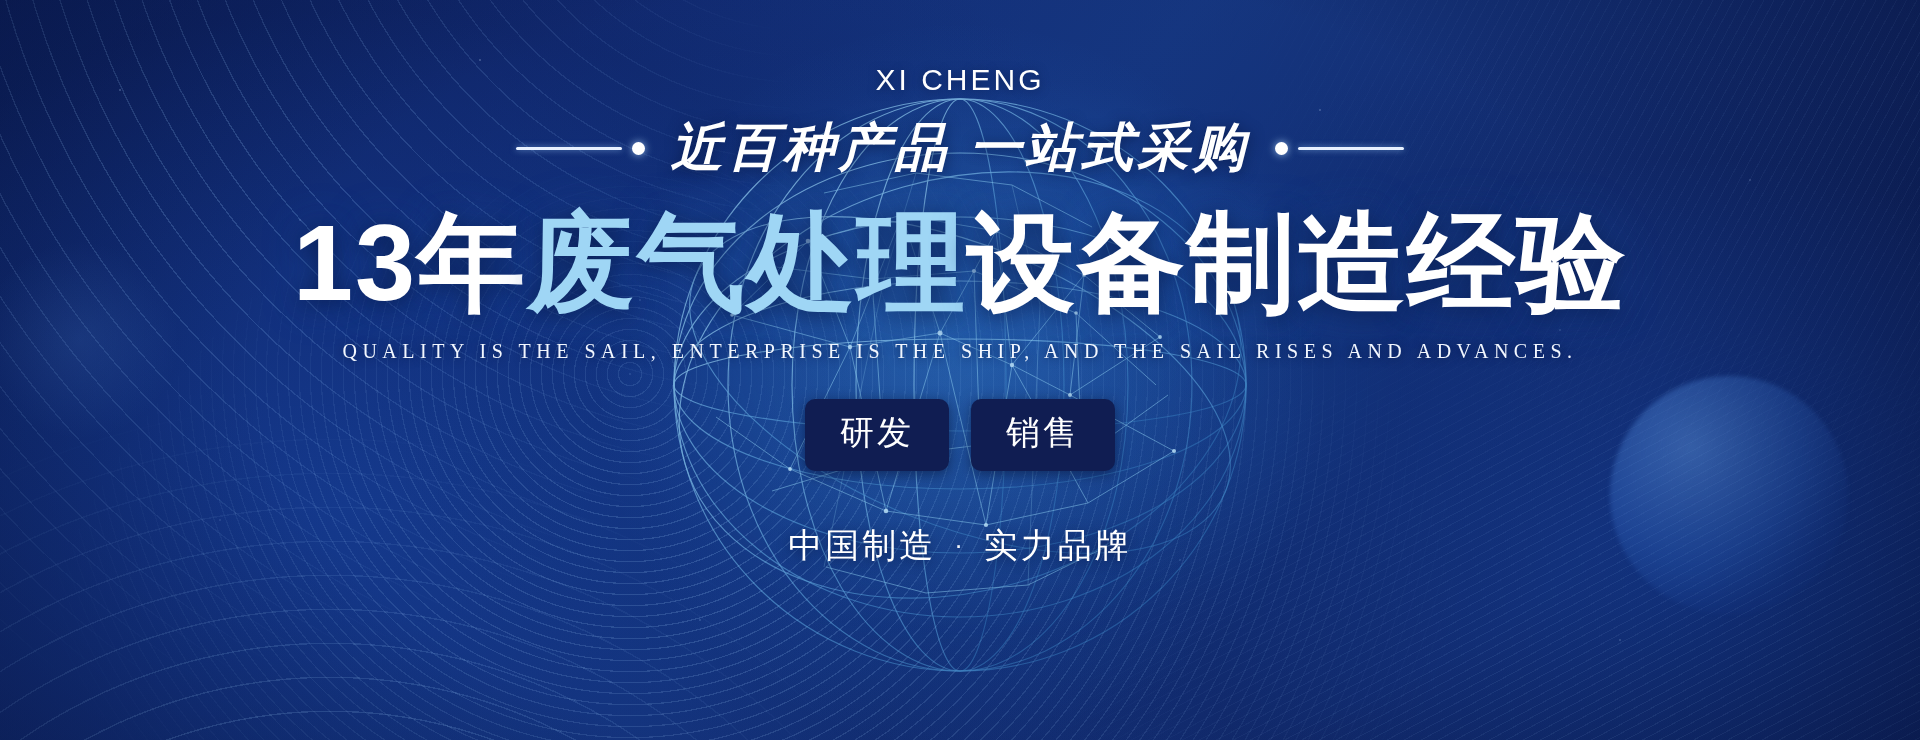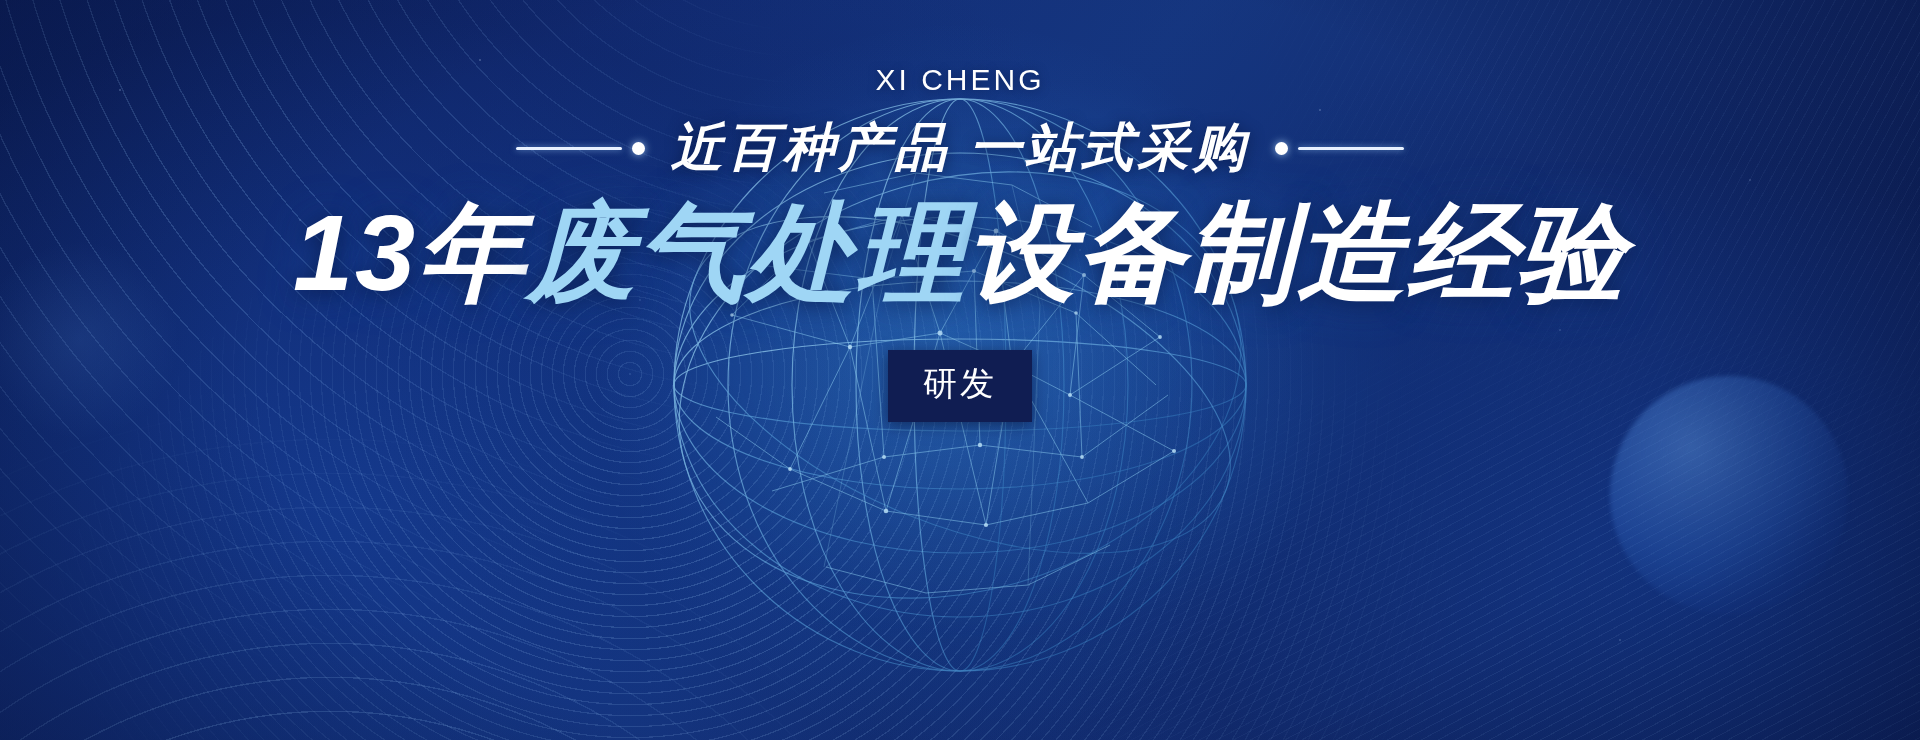--- a/index.html
+++ b/index.html
@@ -137,46 +137,45 @@
     color:#ffffff;
     font-size:30px;
     letter-spacing:3px;
     font-weight:400;
     text-shadow:0 1px 10px rgba(10,30,80,0.8);
     margin-bottom:16px;
   }
 
   .subtitle-row {
     display:flex; align-items:center; gap:26px;
-    margin-bottom:4px;
+    margin-bottom:20px;
   }
   .deco-left, .deco-right { display:flex; align-items:center; gap:10px; }
   .deco-line { width:106px; height:3px; background:#e8f1ff; border-radius:2px; box-shadow:0 0 6px rgba(160,210,255,0.6); }
   .deco-dot { width:13px; height:13px; border-radius:50%; background:#ffffff; box-shadow:0 0 8px rgba(180,220,255,0.8); }
 
   .subtitle {
     color:#ffffff;
     font-size:52px;
     font-weight:700;
     font-style:italic;
     letter-spacing:4px;
     text-shadow:0 2px 14px rgba(8,26,74,0.85);
     white-space:nowrap;
   }
 
   .headline {
     font-size:108px;
     font-weight:700;
-    font-style:italic;
     letter-spacing:2px;
     line-height:1.12;
     white-space:nowrap;
     color:#ffffff;
     text-shadow:0 3px 22px rgba(6,22,70,0.80), 0 0 44px rgba(40,100,190,0.45);
-    margin-top:6px;
+    margin-top:0;
   }
   .headline .accent { color:#9fd6f5; }
 
   .tagline {
     margin-top:16px;
     color:#f2f7ff;
     font-family:"Liberation Serif", serif;
     font-size:20px;
     letter-spacing:5.5px;
     white-space:nowrap;
@@ -186,21 +185,21 @@
   .pill-row {
     margin-top:36px;
     display:flex; gap:22px;
   }
   .pill {
     background:#101d52;
     color:#ffffff;
     font-size:34px;
     letter-spacing:3px;
     padding:11px 30px 15px;
-    border-radius:0;
+    border-radius:10px;
     box-shadow:0 3px 14px rgba(4,14,48,0.55);
     display:flex; align-items:center; justify-content:center;
     min-width:144px;
   }
 
   .footer-line {
     margin-top:52px;
     color:#ffffff;
     font-size:34px;
     letter-spacing:3px;
@@ -313,20 +312,27 @@
       <span class="deco-right">
         <span class="deco-dot"></span>
         <span class="deco-line"></span>
       </span>
     </div>
 
     <div class="headline">
       <span>13年</span><span class="accent">废气处理</span><span>设备制造经验</span>
     </div>
 
+    <div class="tagline">QUALITY IS THE SAIL, ENTERPRISE IS THE SHIP, AND THE SAIL RISES AND ADVANCES.</div>
 
     <div class="pill-row">
       <div class="pill">研发</div>
+      <div class="pill">销售</div>
     </div>
 
+    <div class="footer-line">
+      <span>中国制造</span>
+      <span class="footer-sep">·</span>
+      <span>实力品牌</span>
+    </div>
 
   </div>
 </div>
 
 </body></html>

